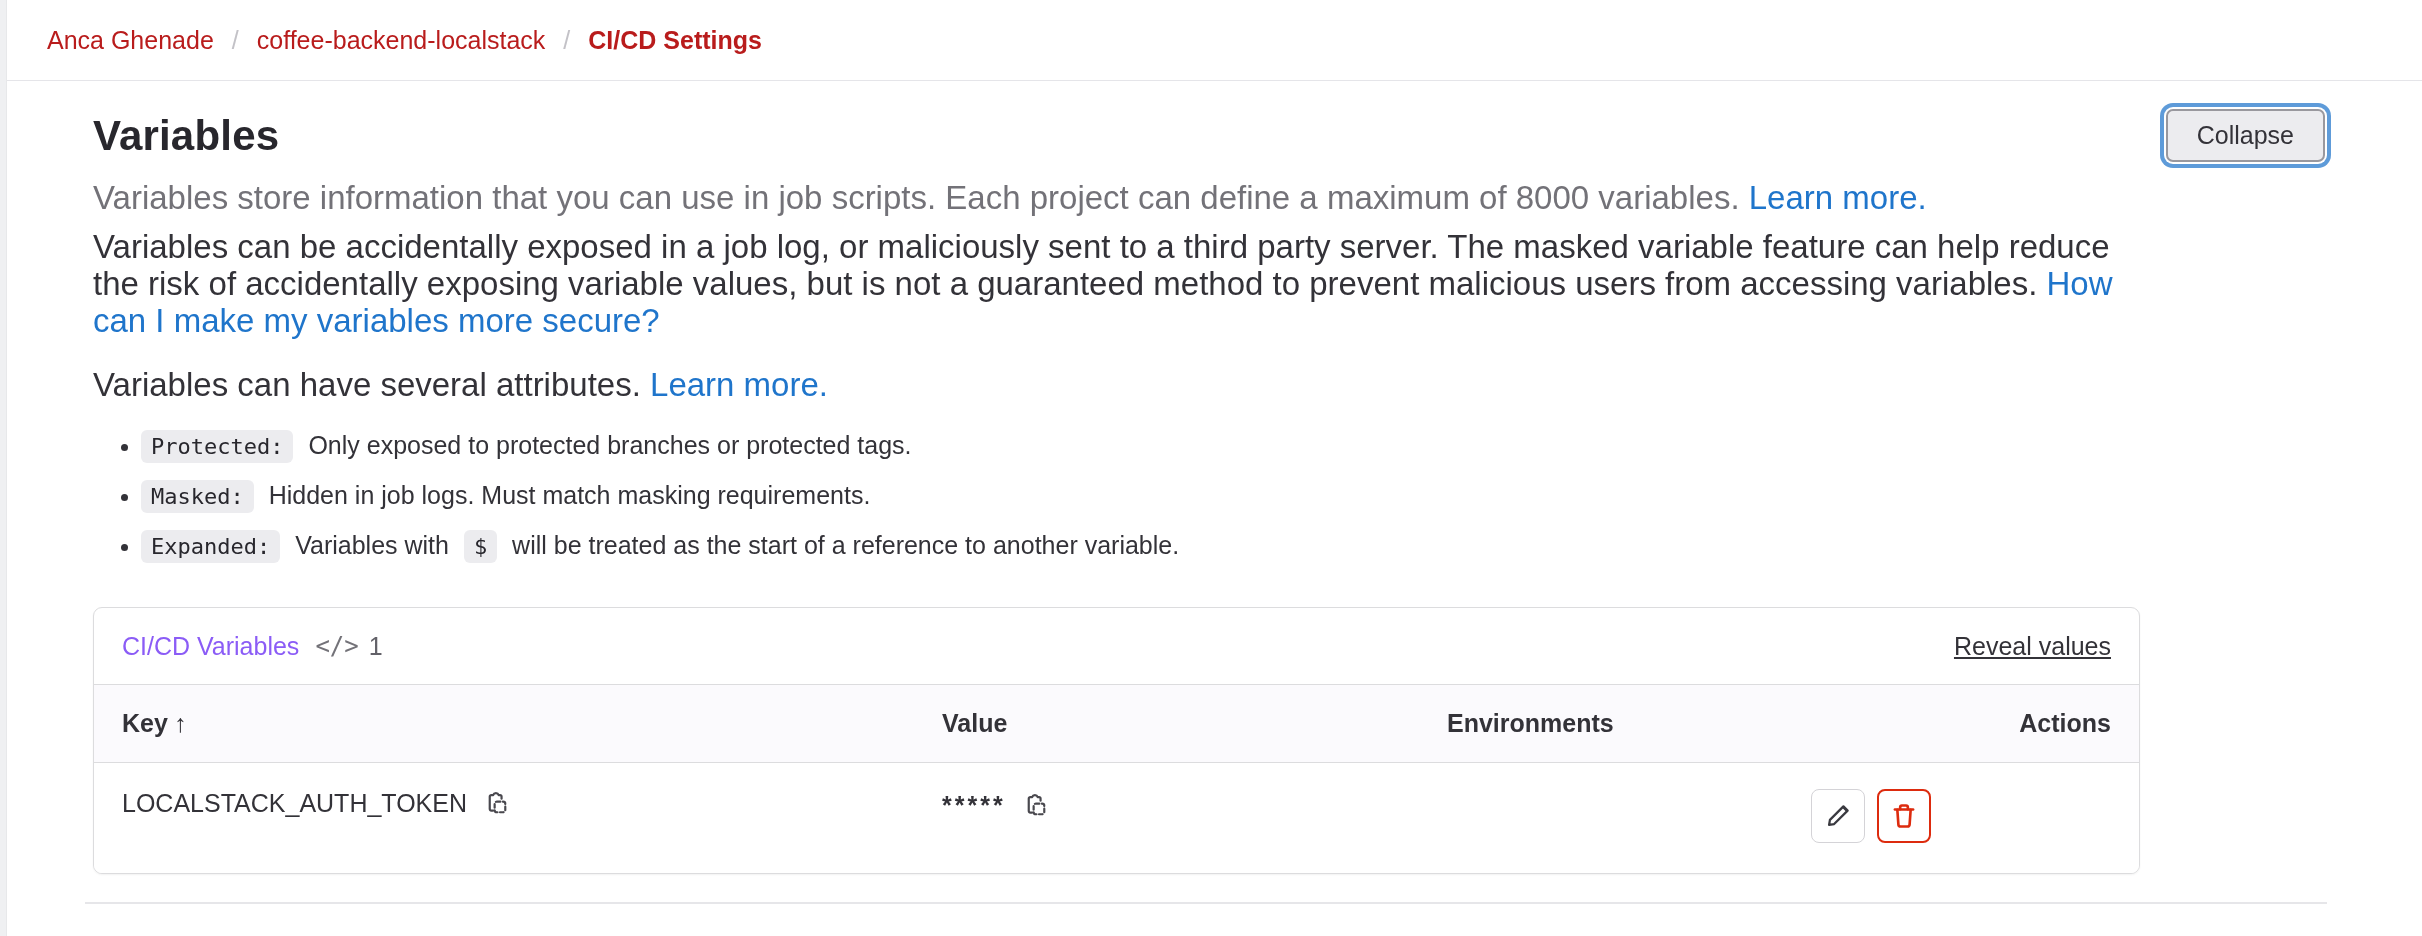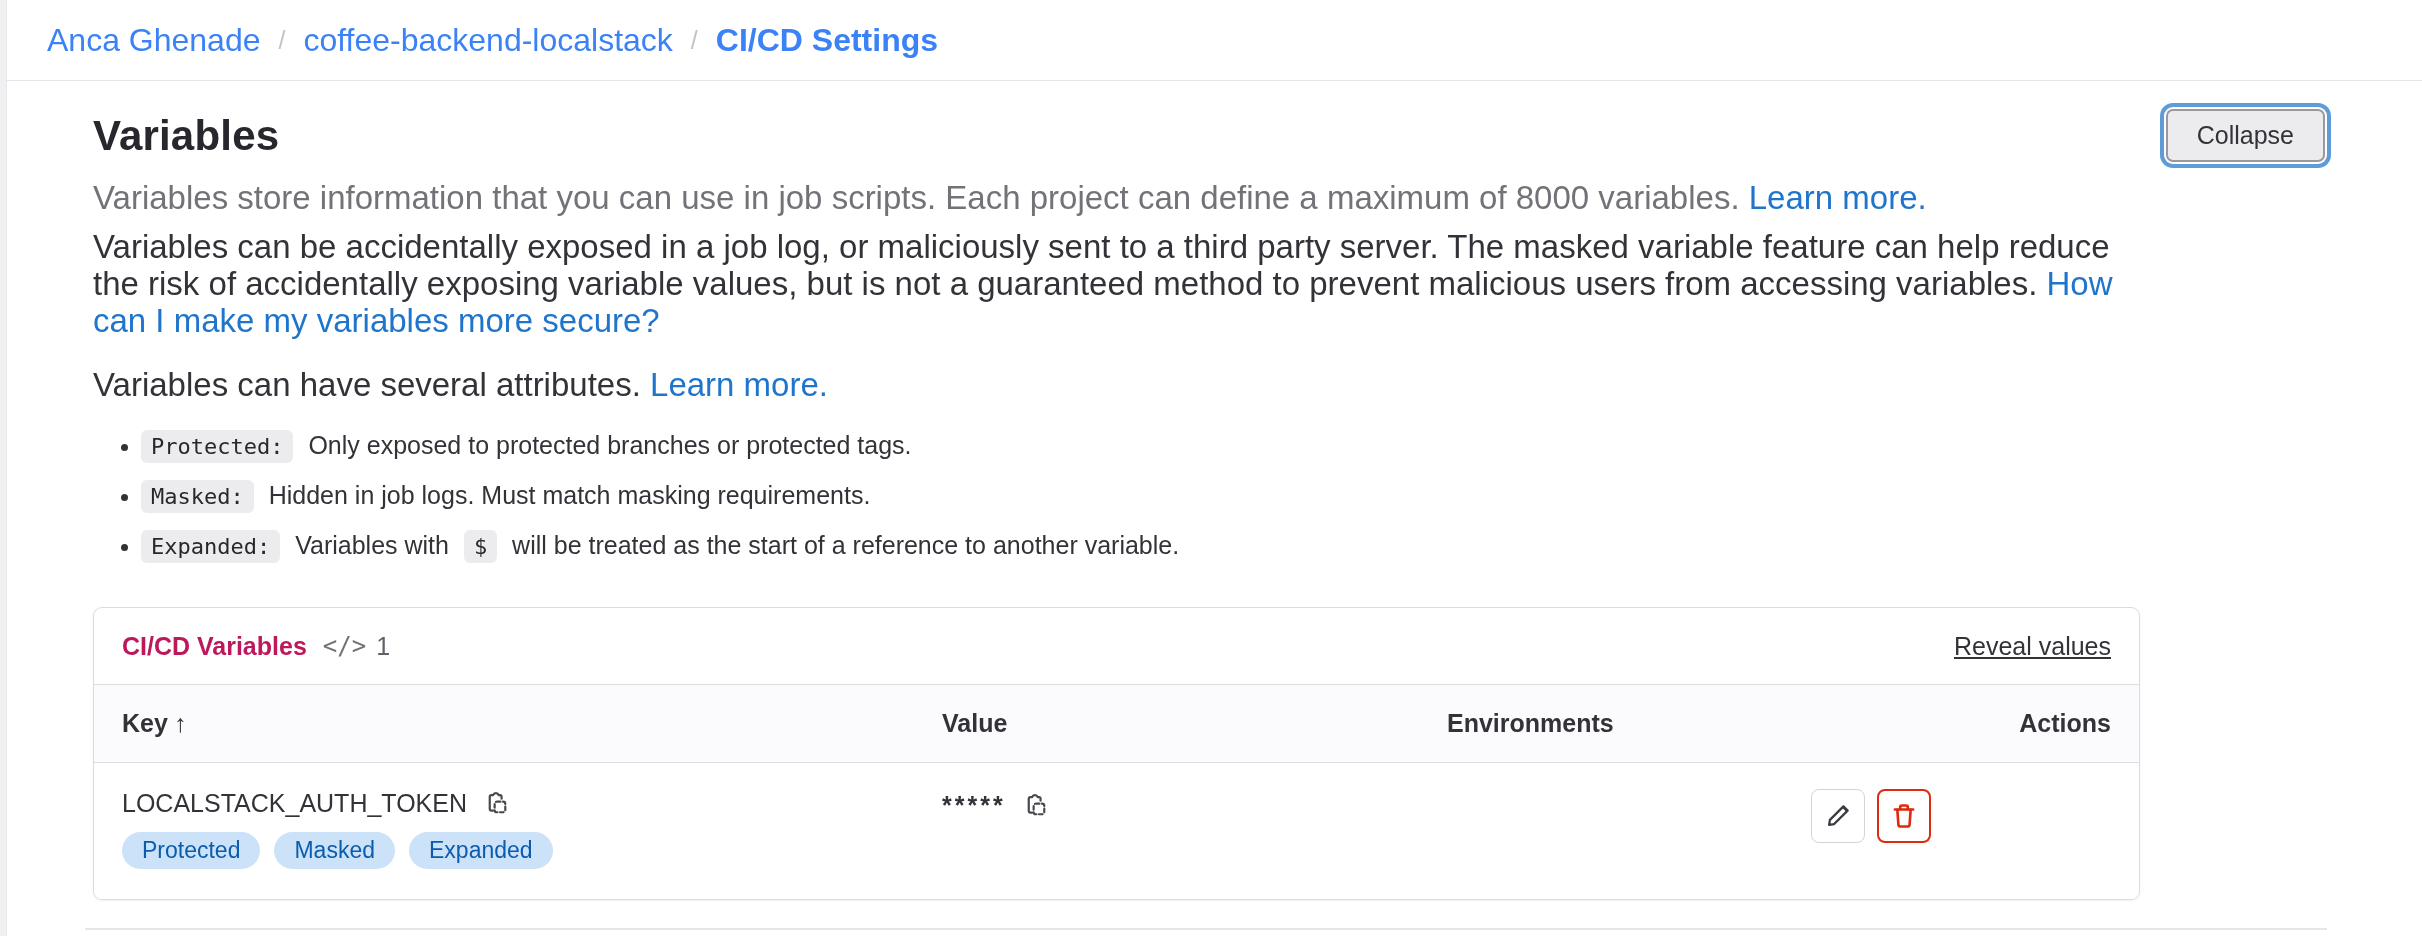--- a/index.html
+++ b/index.html
@@ -7,21 +7,21 @@
     font-family:"Liberation Sans","DejaVu Sans",sans-serif; color:#333238; }
 
   .left-strip { position:fixed; left:0; top:0; width:7px; height:936px;
     background:#eff0f2; border-right:1px solid #e7e8ea; }
 
   .page { margin-left:7px; }
 
   
   .breadcrumb-bar { height:81px; display:flex; align-items:center;
     padding-left:40px; border-bottom:1px solid #e5e5e9; background:#fff; }
-  .crumb { font-size:32px; color:#3b82f6; text-decoration:none; cursor:pointer; }
+  .crumb { font-size:25px; color:#b91c1c; text-decoration:none; cursor:pointer; }
   .crumb-sep { font-size:25px; color:#c3c2c7; margin:0 18px; }
   .crumb-current { font-weight:700; }
 
   
   .content { padding:0 92px 0 86px; }
 
   .title-row { margin-top:28px; display:flex; align-items:center; justify-content:space-between; }
   .section-title { font-size:42px; font-weight:700; color:#28272d; letter-spacing:.2px; }
   .collapse-btn { font-family:inherit; font-size:25px; color:#333238; background:#ececef;
     border:2px solid #99989e; border-radius:7px; padding:10px 29px; cursor:pointer;
@@ -37,21 +37,21 @@
   ul.attr-list li { font-size:25px; line-height:37px; margin-bottom:12px; color:#333238; }
   ul.attr-list li::marker { color:#333238; font-size:22px; }
   code.gl-code { background:#ececef; color:#28272d; border-radius:6px; padding:4px 10px;
     font-family:"DejaVu Sans Mono",monospace; font-size:22px; margin-right:8px; }
   code.gl-code.inline { margin:0 8px; }
 
   
   .card { margin-top:42px; width:calc(100% - 190px); border:1px solid #dcdcde;
     border-radius:9px; background:#fff; box-shadow:0 1px 2px rgba(31,30,36,.06); overflow:hidden; }
   .card-header { display:flex; align-items:center; padding:14px 28px; min-height:76px; }
-  .card-title { font-size:25px; font-weight:700; color:#be185d; }
+  .card-title { font-size:25px; font-weight:400; color:#8b5cf6; }
   .code-icon { font-size:24px; color:#737278; margin-left:16px; font-family:"DejaVu Sans Mono",monospace; }
   .var-count { font-size:25px; color:#626168; margin-left:10px; }
   .header-actions { margin-left:auto; display:flex; align-items:flex-end; gap:34px;text-decoration:underline; }
   .reveal-btn { font-family:inherit; font-size:25px; color:#333238; background:none; border:none; cursor:pointer; }
   .add-btn { font-family:inherit; font-size:25px; color:#333238; background:#fff;
     border:1px solid #bfbfc3; border-radius:7px; padding:10px 25px; cursor:pointer; }
 
   .thead, .trow { display:grid; grid-template-columns:820px 505px 1fr 180px; padding-left:28px; padding-right:28px; }
   .thead { background:#fbfafd; border-top:1px solid #dcdcde; border-bottom:1px solid #dcdcde;
     padding-top:24px; padding-bottom:24px; font-size:25px; font-weight:700; color:#333238; }
@@ -159,25 +159,20 @@
           <div class="key-line">
             <span>LOCALSTACK_AUTH_TOKEN</span>
             <button class="copy-btn" title="">
               <svg width="27" height="27" viewBox="0 0 16 16">
                 <g fill="none" stroke="#49484e" stroke-width="1.3" stroke-linecap="round" stroke-linejoin="round">
                   <path d="M11 5.2 V3.9 a.9.9 0 0 0-.9-.9 H9.3 a1.75 1.75 0 0 0-3.3 0 H4.9 a.9.9 0 0 0-.9.9 v7.4 a.9.9 0 0 0 .9.9 H6"></path>
                   <rect x="6.9" y="6.9" width="6.3" height="6.3" rx="1.3" stroke-dasharray="2.1 1.5"></rect>
                 </g>
               </svg>
             </button>
-          </div>
-          <div class="badge-row">
-            <span class="badge">Protected</span>
-            <span class="badge">Masked</span>
-            <span class="badge">Expanded</span>
           </div>
         </div>
 
         <div class="value-cell">
           <span class="masked-value">*****</span>
           <button class="copy-btn">
             <svg width="27" height="27" viewBox="0 0 16 16">
               <g fill="none" stroke="#49484e" stroke-width="1.3" stroke-linecap="round" stroke-linejoin="round">
                 <path d="M11 5.2 V3.9 a.9.9 0 0 0-.9-.9 H9.3 a1.75 1.75 0 0 0-3.3 0 H4.9 a.9.9 0 0 0-.9.9 v7.4 a.9.9 0 0 0 .9.9 H6"></path>
                 <rect x="6.9" y="6.9" width="6.3" height="6.3" rx="1.3" stroke-dasharray="2.1 1.5"></rect>

